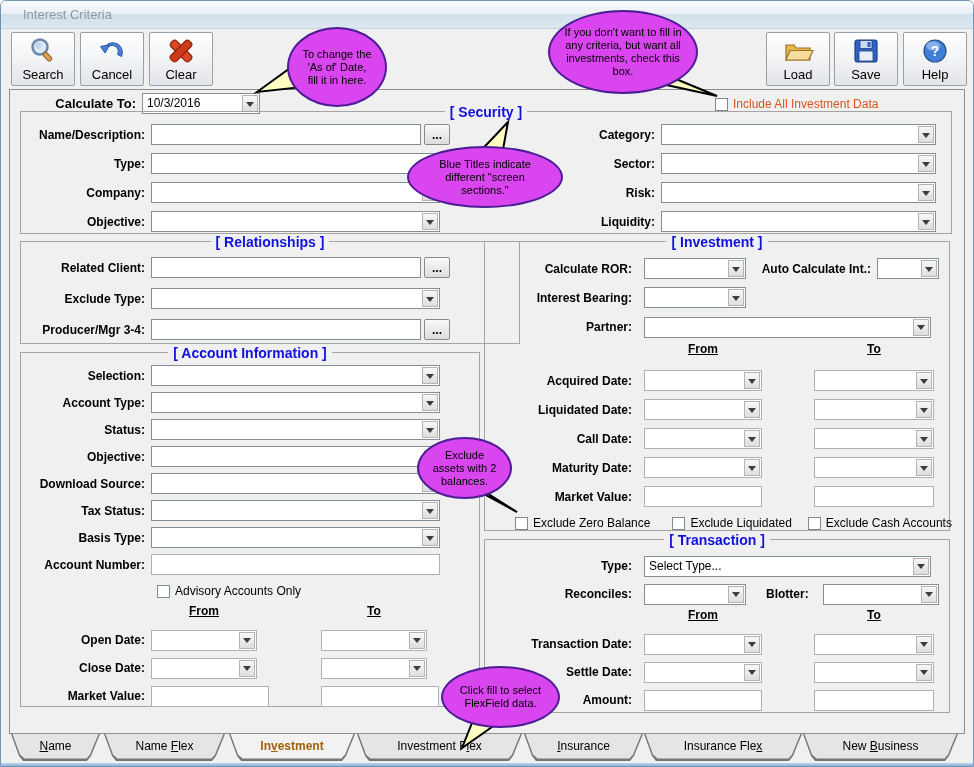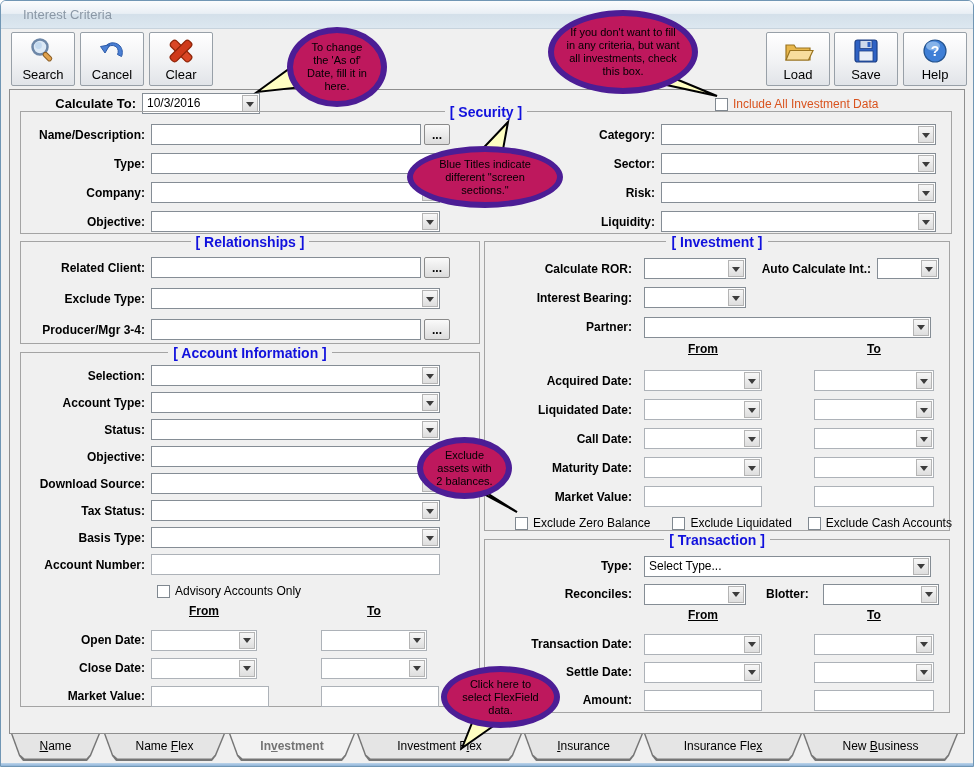--- a/index.html
+++ b/index.html
@@ -60,26 +60,26 @@
 
   
   .tabbar { position:absolute; left:1px; right:1px; top:733px; height:29px; }
   .tab { position:absolute; top:0; height:27px; cursor:pointer; }
   .tshape { position:absolute; inset:0; background:#767676;
     clip-path:polygon(0 0,100% 0,calc(100% - 9px) calc(100% - 5px),calc(100% - 13px) 100%,12px 100%,8px calc(100% - 5px)); }
   .tfill { position:absolute; left:0; right:0; top:0; bottom:1.5px; background:#e5e5e5;
     clip-path:polygon(1.5px 0,calc(100% - 1.5px) 0,calc(100% - 10px) calc(100% - 5px),calc(100% - 13.5px) calc(100% - 1px),13.5px calc(100% - 1px),9px calc(100% - 5px)); }
   .tab.active .tfill { background:#f2f2f2; }
   .tlabel { position:relative; z-index:1; text-align:center; font-size:12px; line-height:25px; white-space:pre; }
-  .tab.active .tlabel { color:#737373; font-weight:bold; }
+  .tab.active .tlabel { color:#a16207; font-weight:bold; }
   .tkey { text-decoration:underline; }
 
   
   .tails { position:absolute; left:0; top:0; z-index:49; pointer-events:none; }
-  .bubble { position:absolute; z-index:50; background:#be185d; border:6px solid #4c1d95;
+  .bubble { position:absolute; z-index:50; background:#d946ef; border:2px solid #4c1d95;
     border-radius:50%; display:flex; align-items:center; justify-content:center;
     text-align:center; font-size:11px; line-height:13px; padding:6px 12px; }
 </style>
 </head>
 <body>
 
 <div class="window">
   <div class="titlebar">
     <span>Interest Criteria</span>
   </div>
@@ -221,21 +221,21 @@
             <div class="combo" style="width:275px">
               <span class="ab">
                   <b class="tri"></b>
                 </span>
             </div>
           </div>
         </div>
       </div>
     </div>
 
-    <div class="grp" style="left:10px;top:151px;width:460px;height:103px">
+    <div class="grp" style="left:10px;top:151px;width:500px;height:103px">
       <div class="grp-title"><span>[ Relationships ]</span></div>
       <div style="padding-top:10px">
         <div class="row" style="height:31px">
           <span class="lbl w130">Related Client:</span>
           <input class="txt" style="width: 270px;">
           <button class="dots">...</button>
         </div>
         <div class="row" style="height:31px">
           <span class="lbl w130">Exclude Type:</span>
           <div class="combo" style="width:289px">
@@ -578,14 +578,14 @@
 <div class="bubble" style="left:548px;top:10px;width:150px;height:84px">
   <span>If you don't want to fill in any criteria, but want all investments, check this box.</span>
 </div>
 <div class="bubble" style="left:407px;top:146px;width:156px;height:62px">
   <span>Blue Titles indicate different "screen sections."</span>
 </div>
 <div class="bubble" style="left:417px;top:437px;width:95px;height:62px">
   <span>Exclude assets with 2 balances.</span>
 </div>
 <div class="bubble" style="left:441px;top:666px;width:119px;height:62px">
-  <span>Click here to select FlexField data.</span>
+  <span>Click fill to select FlexField data.</span>
 </div>
 
 </body></html>

